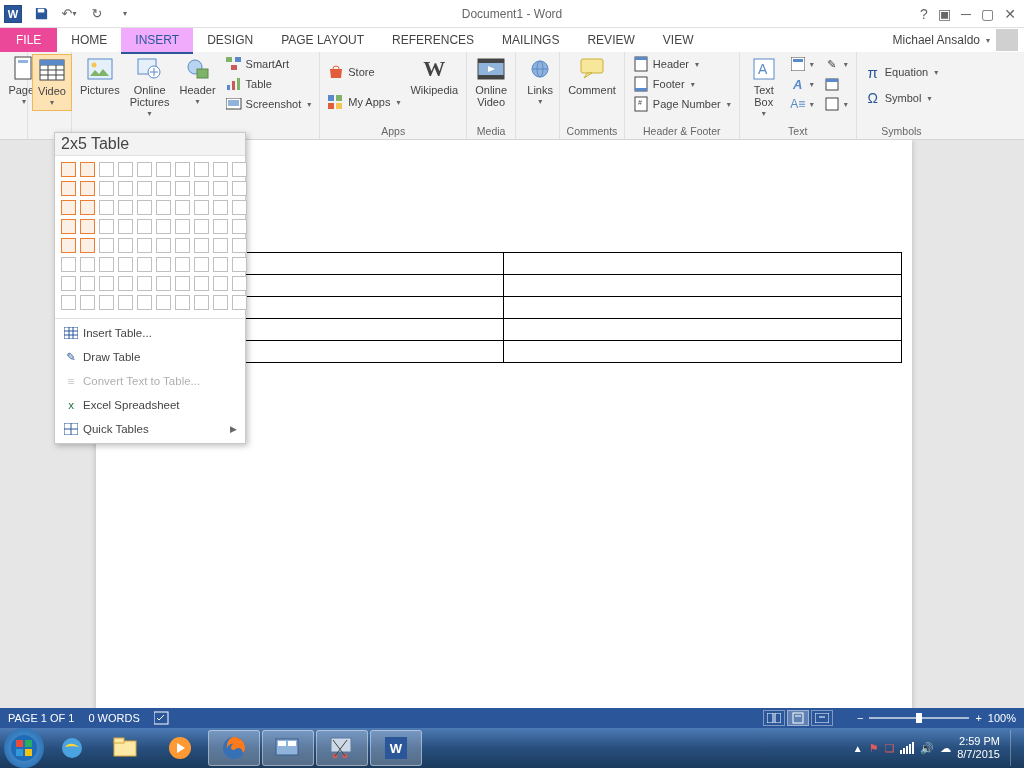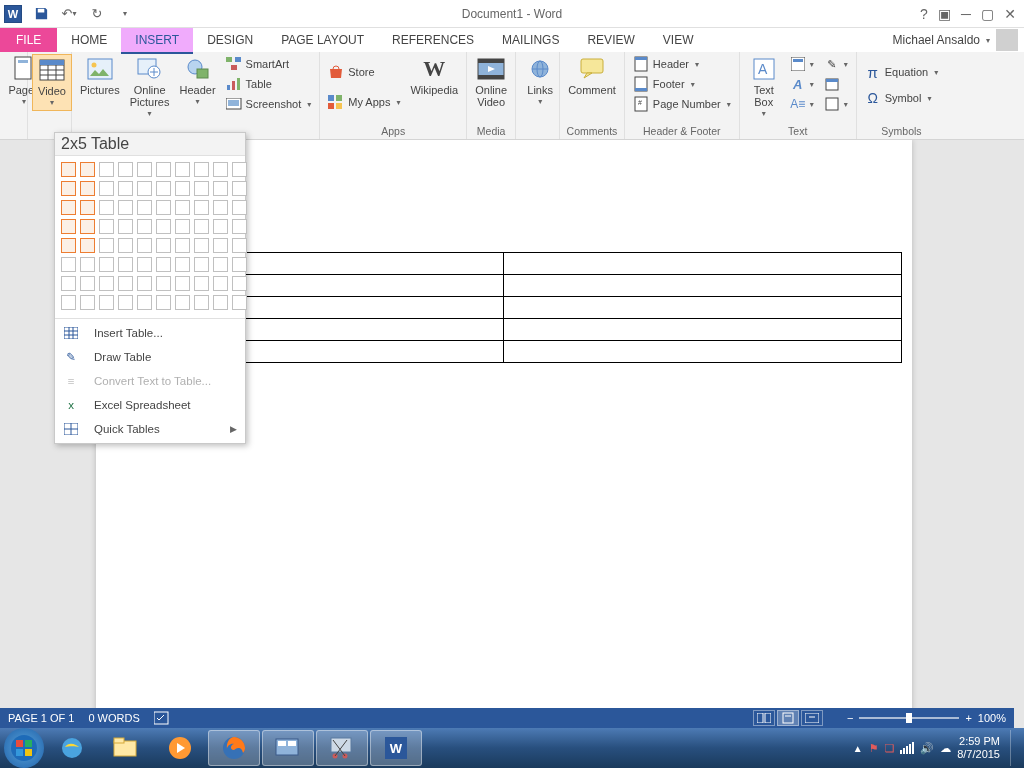--- a/index.html
+++ b/index.html
@@ -35,34 +35,34 @@
 .stack { display: flex; flex-direction: column; gap: 0; }
 .drop::after { content: "▾"; font-size: 8px; margin-left: 2px; color: #666; }
 
 
 .tabledd { position: absolute; top: 132px; left: 54px; width: 192px; background: #fff; border: 1px solid #c9c9c9; box-shadow: 2px 2px 6px rgba(0,0,0,.25); z-index: 100; }
 .tabledd .hdr { font-size: 16px; color: #444; background: #f3f3f3; padding: 2px 6px; border-bottom: 1px solid #e0e0e0; }
 .tgrid { padding: 6px; display: grid; grid-template-columns: repeat(10, 17px); grid-template-rows: repeat(8, 17px); gap: 2px; }
 .tgrid .cell { width: 15px; height: 15px; border: 1px solid #c0c0c0; background: #fff; }
 .tgrid .cell.sel { border: 1px solid #ed7d31; background: #fbf0e6; }
 .menu { border-top: 1px solid #e0e0e0; padding: 2px 0; }
-.menu .mi { display: flex; align-items: center; gap: 15px; font-size: 11.5px; color: #444; padding: 4px 8px; }
+.menu .mi { display: flex; align-items: center; gap: 4px; font-size: 11.5px; color: #444; padding: 4px 8px; }
 .menu .mi.dim { color: #b0b0b0; }
 .menu .mi .micon { width: 16px; height: 16px; display: flex; align-items: center; justify-content: center; color: #2b579a; }
 .menu .mi.dim .micon { color: #c0c0c0; }
 .menu .mi .sub { margin-left: auto; font-size: 9px; color: #666; }
 
 
 .docarea { position: absolute; top: 140px; left: 0; right: 0; bottom: 60px; background: #e6e6e6; overflow: hidden; }
 .page { position: absolute; top: 0; left: 96px; width: 816px; height: 720px; background: #fff; box-shadow: 0 0 6px rgba(0,0,0,.2); }
 .doctable { margin: 112px 8px 0; width: 798px; border-collapse: collapse; }
 .doctable td { border: 1px solid #000; height: 22px; }
 
 
-.statusbar { position: absolute; bottom: 40px; left: 0; right: 10px; height: 20px; background: #2b579a; color: #fff; font-size: 11px; display: flex; align-items: center; padding: 0 8px; gap: 14px; }
+.statusbar { position: absolute; bottom: 40px; left: 0; right: 0; height: 20px; background: #2b579a; color: #fff; font-size: 11px; display: flex; align-items: center; padding: 0 8px; gap: 14px; }
 .statusbar .viewbtns { margin-left: auto; display: flex; gap: 2px; margin-right: 10px; }
 .vbtn { width: 22px; height: 16px; border: 1px solid rgba(255,255,255,.4); display: flex; align-items: center; justify-content: center; font-size: 10px; }
 .vbtn.act { background: rgba(255,255,255,.25); }
 .zoom { display: flex; align-items: center; gap: 6px; }
 .slider { width: 100px; height: 2px; background: rgba(255,255,255,.6); position: relative; }
 .slider .thumb { width: 6px; height: 10px; background: #fff; position: absolute; top: -4px; left: 47px; }
 
 
 .taskbar { position: absolute; bottom: 0; left: 0; right: 0; height: 40px; background: linear-gradient(to bottom, #4d7bb5 0%, #284f7e 50%, #1a3a5c 100%); display: flex; align-items: center; padding: 0 4px; }
 .taskbar .tbtn { width: 52px; height: 36px; margin-right: 2px; border-radius: 3px; display: flex; align-items: center; justify-content: center; font-size: 20px; }

